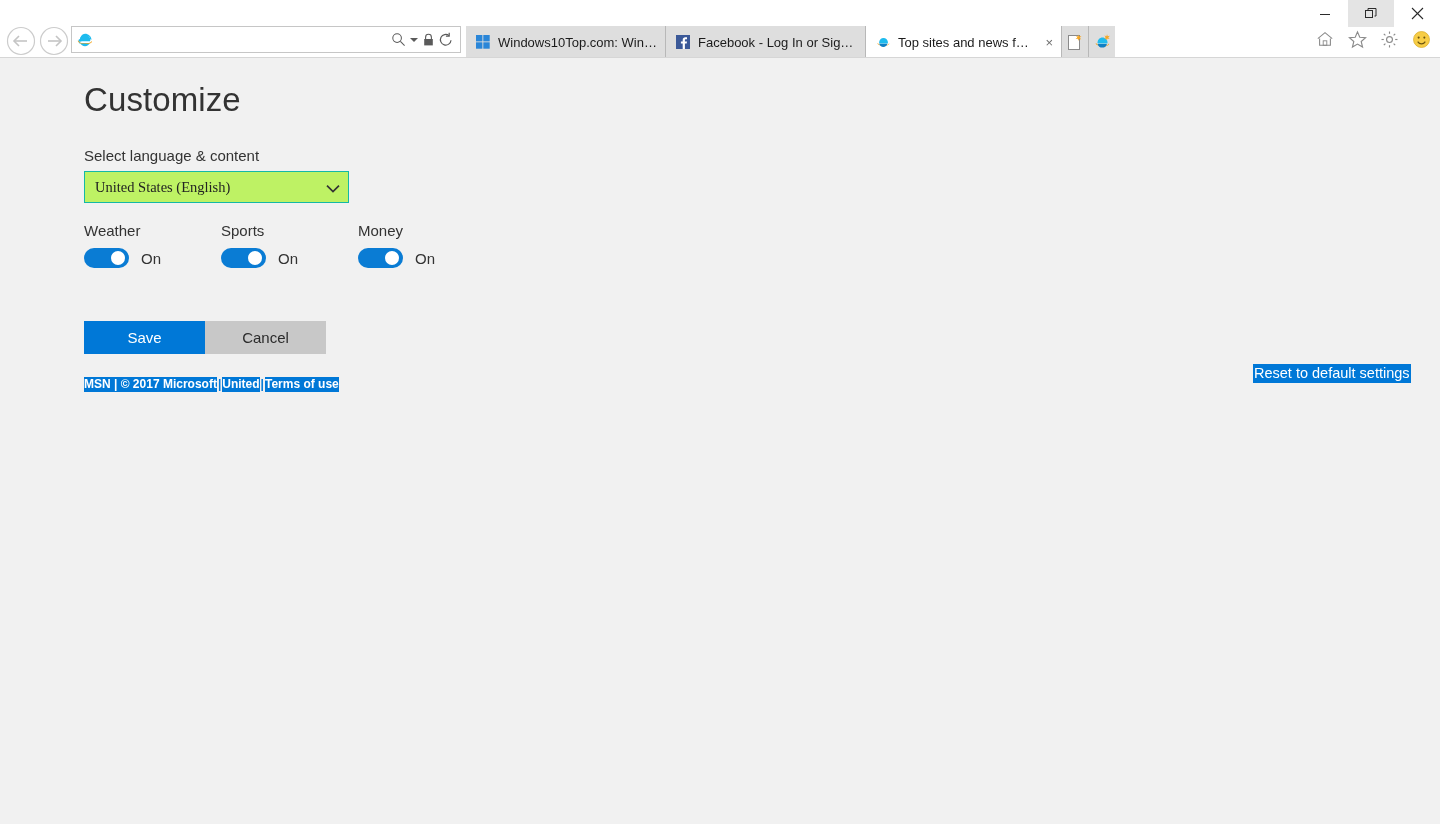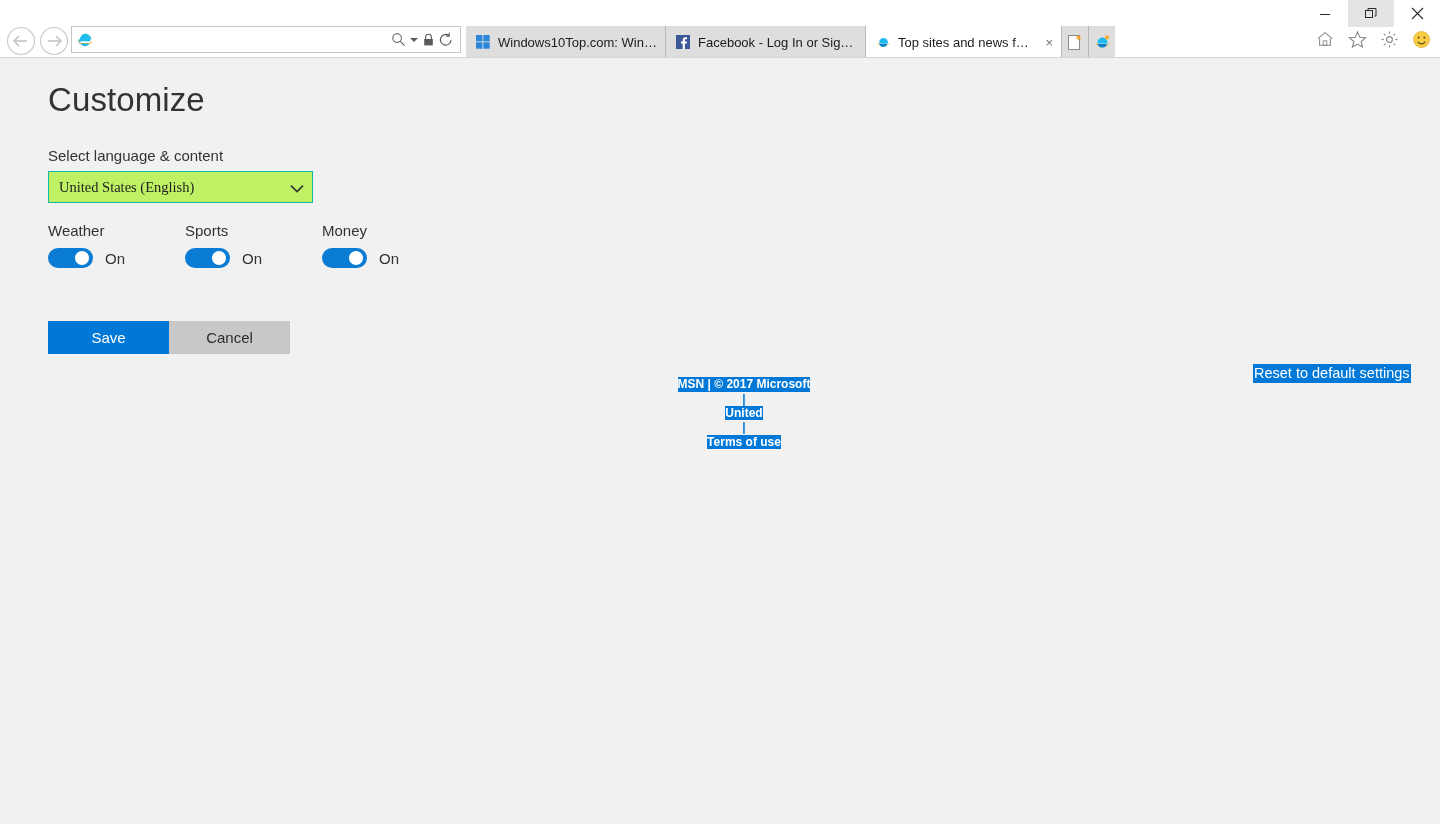--- a/index.html
+++ b/index.html
@@ -196,21 +196,21 @@
     position: absolute;
     top: 58px;
     left: 0;
     width: 1440px;
     height: 766px;
     background: #f1f1f1;
     overflow: hidden;
   }
 
   .page-inner {
-    padding: 24px 0 0 48px;
+    padding: 24px 0 0 84px;
   }
 
   .page-title {
     font-size: 33px;
     font-weight: 300;
     color: #333333;
     margin: 0;
     line-height: 1.1;
     letter-spacing: 0.1px;
   }
@@ -321,21 +321,20 @@
     color: #2b2b2b;
   }
 
   .footer-links {
     margin-top: 23px;
     font-size: 12px;
     font-weight: bold;
     line-height: 1.2;
     display: flex;
     align-items: center;
-    flex-direction: column;
   }
   .sel {
     background: #0078d7;
     color: #ffffff;
   }
   .footer-sep {
     color: #0078d7;
     padding: 0 1px;
     font-weight: bold;
   }

